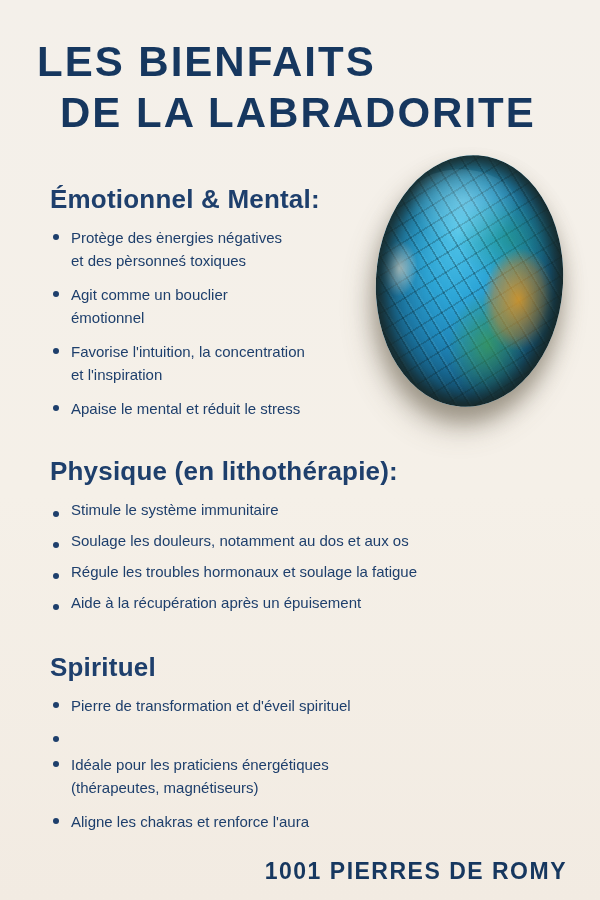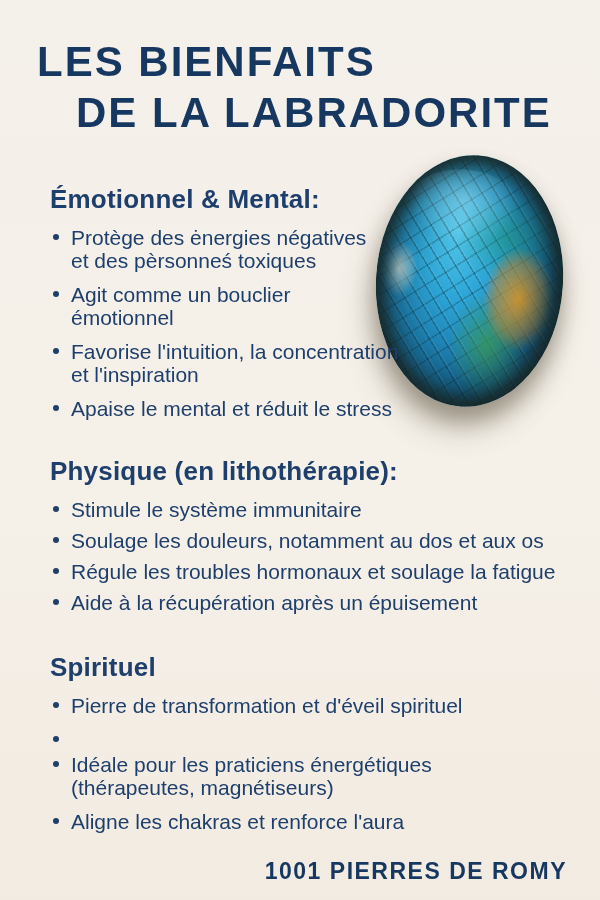--- a/index.html
+++ b/index.html
@@ -7,31 +7,31 @@
     position:relative;width:600px;height:900px;overflow:hidden;
     background:linear-gradient(180deg,#f4f0ea 0%,#f5f0e8 55%,#f2ebe2 100%);
     font-family:"Liberation Sans",sans-serif;
   }
   .title{
     position:absolute;top:36px;left:0;width:600px;
     color:var(--title-ink,#16375f);
     font-weight:700;font-size:42px;line-height:51px;letter-spacing:2px;
   }
   .title .l1{padding-left:37px;}
-  .title .l2{padding-left:76px;}
+  .title .l2{padding-left:60px;}
 
   .section{position:absolute;left:50px;color:var(--ink,#1e3f6c);z-index:2;}
   .section h2{margin:0 0 12px 0;font-size:26px;line-height:30px;font-weight:700;letter-spacing:.2px;}
   .section ul{list-style:none;margin:0;padding:0;}
   .section li{display:flex;align-items:flex-start;margin-bottom:11px;}
   .dot{flex:0 0 auto;width:6px;height:6px;border-radius:50%;background:var(--ink,#1e3f6c);margin:8px 12px 0 3px;}
-  .txt{white-space:pre-line;font-size:21px;line-height:23px;}
+  .txt{white-space:pre-line;font-size:15px;line-height:23px;}
   .section[data-sec="0"]{top:184px;width:380px;}
   .section[data-sec="1"]{top:456px;width:535px;}
-  .section[data-sec="1"] li{margin-bottom:8px;}
+  .section[data-sec="1"] li{margin-bottom:8px;align-items:center;}
   .section[data-sec="2"]{top:652px;width:535px;}
 
   .stone{
     position:absolute;left:376px;top:155px;width:187px;height:252px;
     border-radius:50%;transform:rotate(4deg);z-index:1;
     background:
       radial-gradient(ellipse 26px 40px at 12% 47%, rgba(225,238,233,.9), rgba(225,238,233,0) 70%),
       radial-gradient(ellipse 46px 66px at 77% 56%, rgba(224,158,44,.95), rgba(205,140,45,.5) 55%, rgba(205,140,45,0) 78%),
       radial-gradient(ellipse 55px 75px at 62% 75%, rgba(60,158,90,.8), rgba(60,158,90,0) 72%),
       radial-gradient(ellipse 70px 58px at 70% 32%, rgba(32,148,118,.55), rgba(32,148,118,0) 75%),

